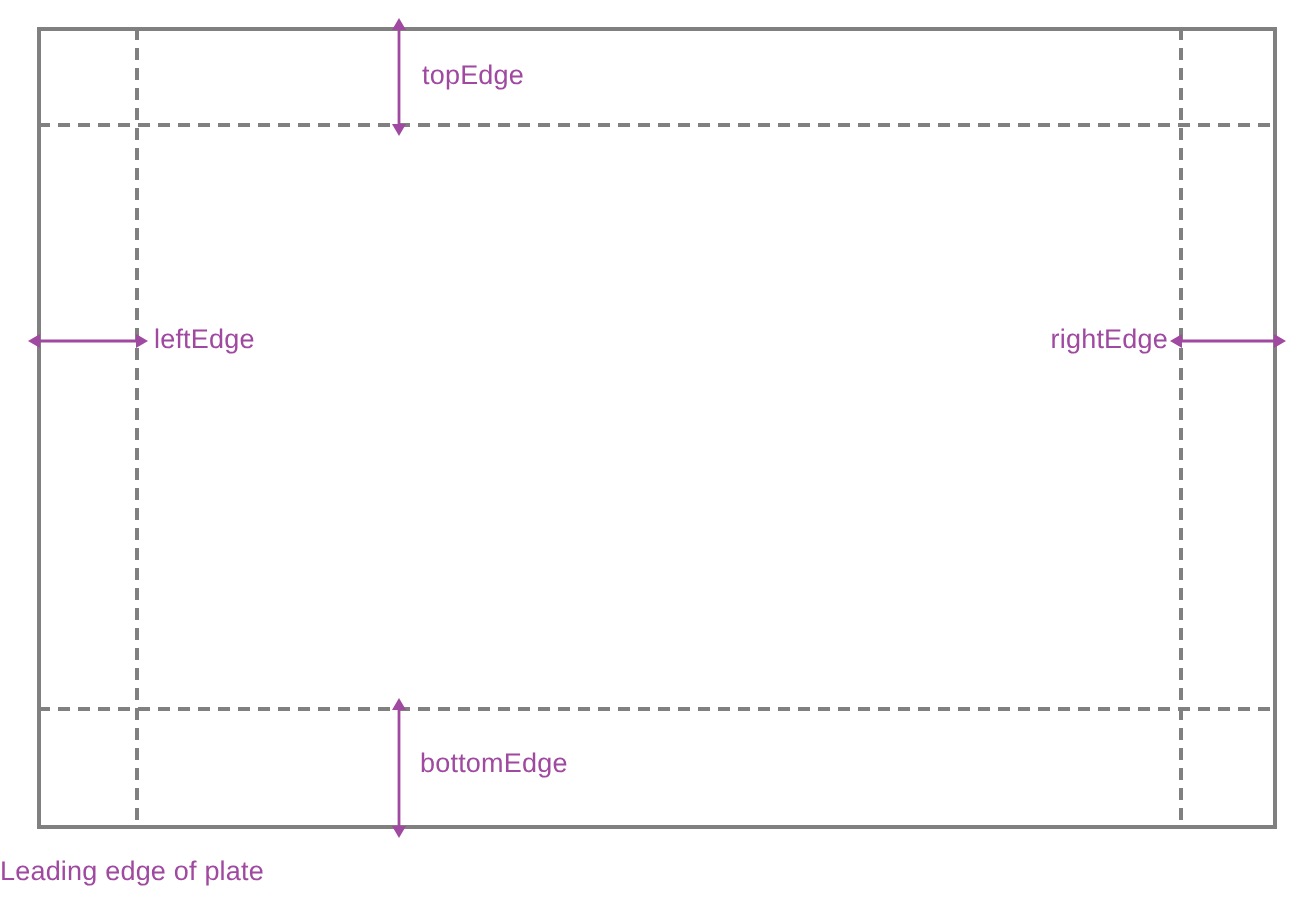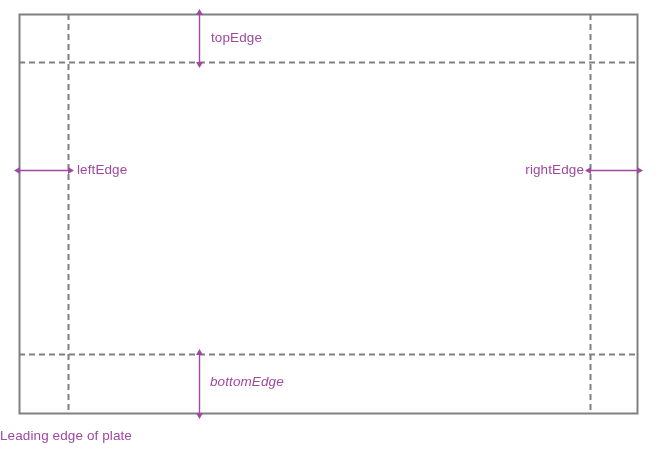--- a/index.html
+++ b/index.html
@@ -32,21 +32,21 @@
     font-family: "Liberation Sans", sans-serif;
     font-size: 13.5px;
     color: #a049a0;
     white-space: nowrap;
     line-height: 1;
     letter-spacing: 0.1px;
   }
   #label-top-edge    { left: 211px; top: 31px; }
   #label-left-edge   { left: 77px;  top: 163px; }
   #label-right-edge  { right: 73px; top: 163px; text-align: right; margin-left: 40px; }
-  #label-bottom-edge { left: 210px; top: 375px; font-style: italic; }
+  #label-bottom-edge { left: 210px; top: 375px; }
   #label-caption     { left: 0; right: 0; top: 429px; text-align: left; }
 </style>
 </head>
 <body>
 
 <div id="stage">
 
   <svg id="diagram-svg" width="657" height="453" viewBox="0 0 657 453">
     <defs>
       <marker id="arrow-start" markerWidth="7" markerHeight="7" refX="6" refY="3.5" orient="auto" markerUnits="userSpaceOnUse">

